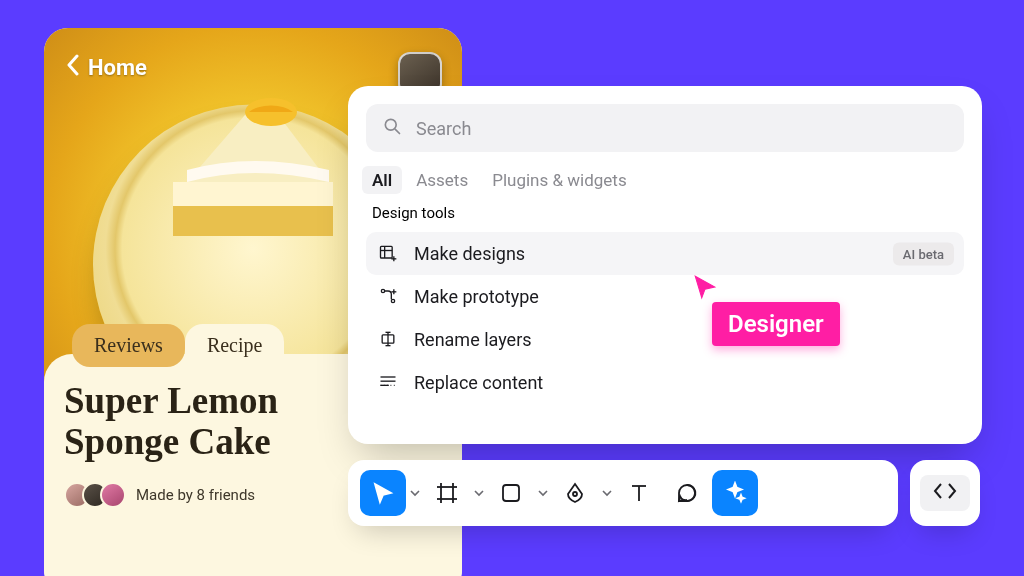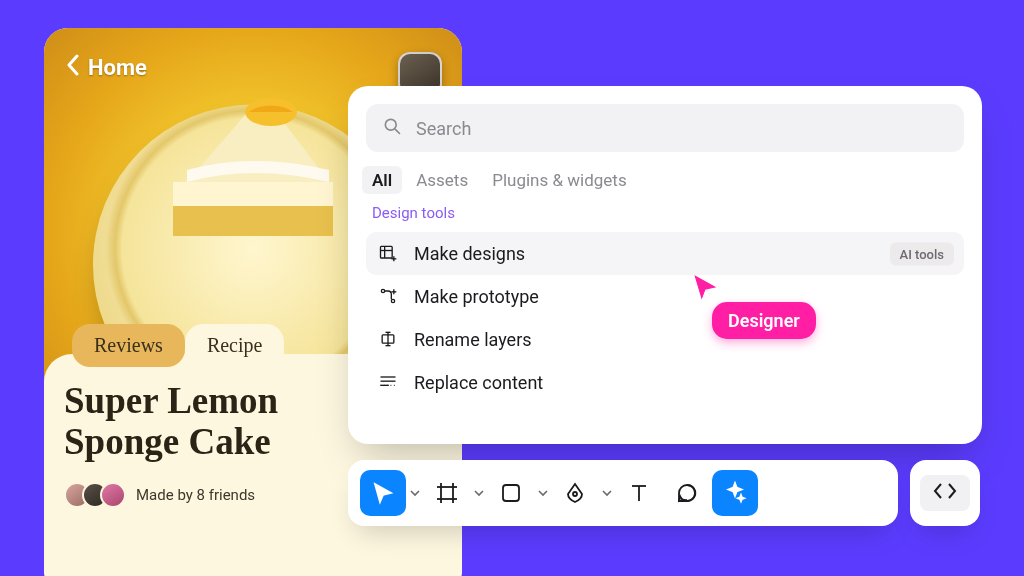--- a/index.html
+++ b/index.html
@@ -151,21 +151,21 @@
     color: #1b1b1f;
     font-weight: 600;
     background: #f2f2f4;
     padding: 4px 10px;
     border-radius: 6px;
     margin: -4px -10px;
   }
 
   .section-label {
     font-size: 15px;
-    color: #8b5cf6;
+    color: #000000;
     padding: 4px 6px 6px 6px;
   }
 
   .action-list { display: flex; flex-direction: column; margin-top: 4px; }
   .action-item {
     display: flex; align-items: flex-start; gap: 16px;
     padding: 11px 12px;
     border-radius: 10px;
     font-size: 18px;
     color: #1b1b1f;
@@ -191,23 +191,23 @@
     width: 26px; height: 26px;
     z-index: 5;
   }
   .cursor svg { width:100%; height:100%; }
   .cursor-label {
     position: absolute;
     left: 712px; top: 302px;
     background: #ff1ea4;
     color: #fff;
     font-weight: 600;
-    font-size: 18px;
+    font-size: 24px;
     padding: 8px 16px;
-    border-radius: 15px;
+    border-radius: 4px;
     z-index: 5;
     box-shadow: 0 4px 10px rgba(255,30,164,.35);
   }
 
   
   .toolbar {
     position: absolute;
     left: 348px; top: 460px;
     width: 550px; height: 66px;
     background: #fff;
@@ -323,21 +323,21 @@
       <span class="ico">
         <svg viewBox="0 0 24 24">
             <rect x="3" y="4" width="14" height="14" rx="1"></rect>
             <line x1="3" y1="9" x2="17" y2="9"></line>
             <line x1="8" y1="4" x2="8" y2="18"></line>
             <line x1="19" y1="16" x2="19" y2="22"></line>
             <line x1="16" y1="19" x2="22" y2="19"></line>
           </svg>
       </span>
       <span>Make designs</span>
-      <span class="action-badge">AI tools</span>
+      <span class="action-badge">AI beta</span>
     </div>
     <div class="action-item">
       <span class="ico">
         <svg viewBox="0 0 24 24">
             <circle cx="6" cy="6" r="2"></circle>
             <circle cx="18" cy="18" r="2"></circle>
             <path d="M8 6h4a4 4 0 0 1 4 4v6"></path>
             <line x1="19" y1="4" x2="19" y2="10"></line>
             <line x1="16" y1="7" x2="22" y2="7"></line>
           </svg>

